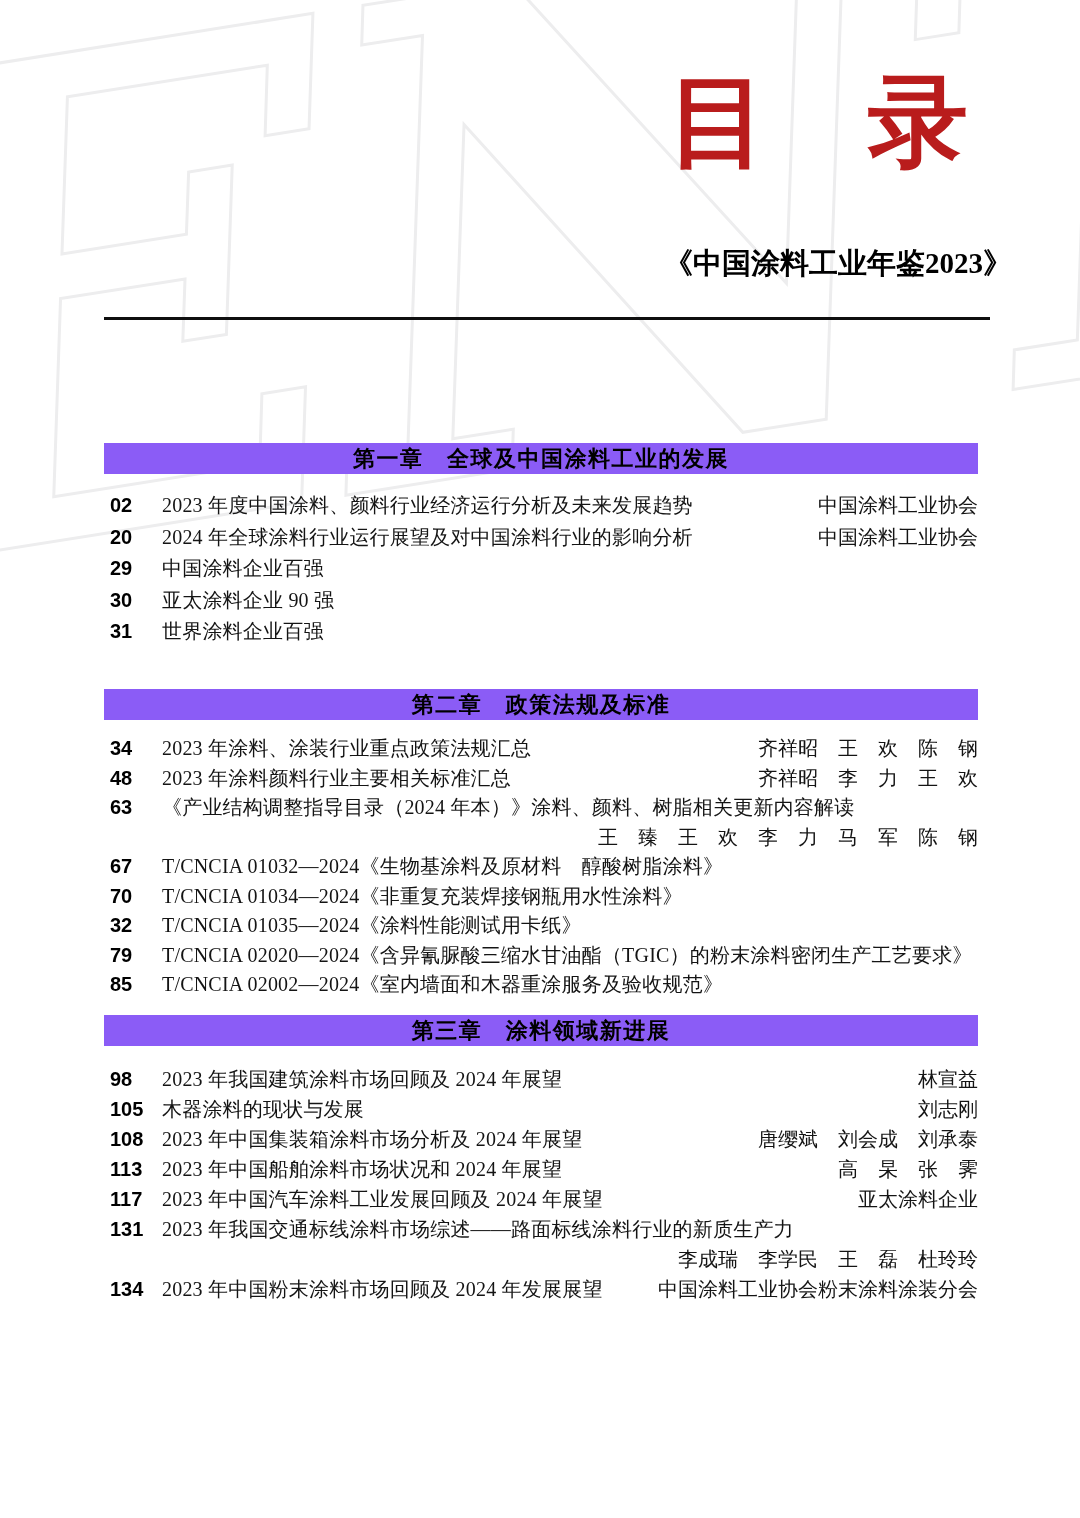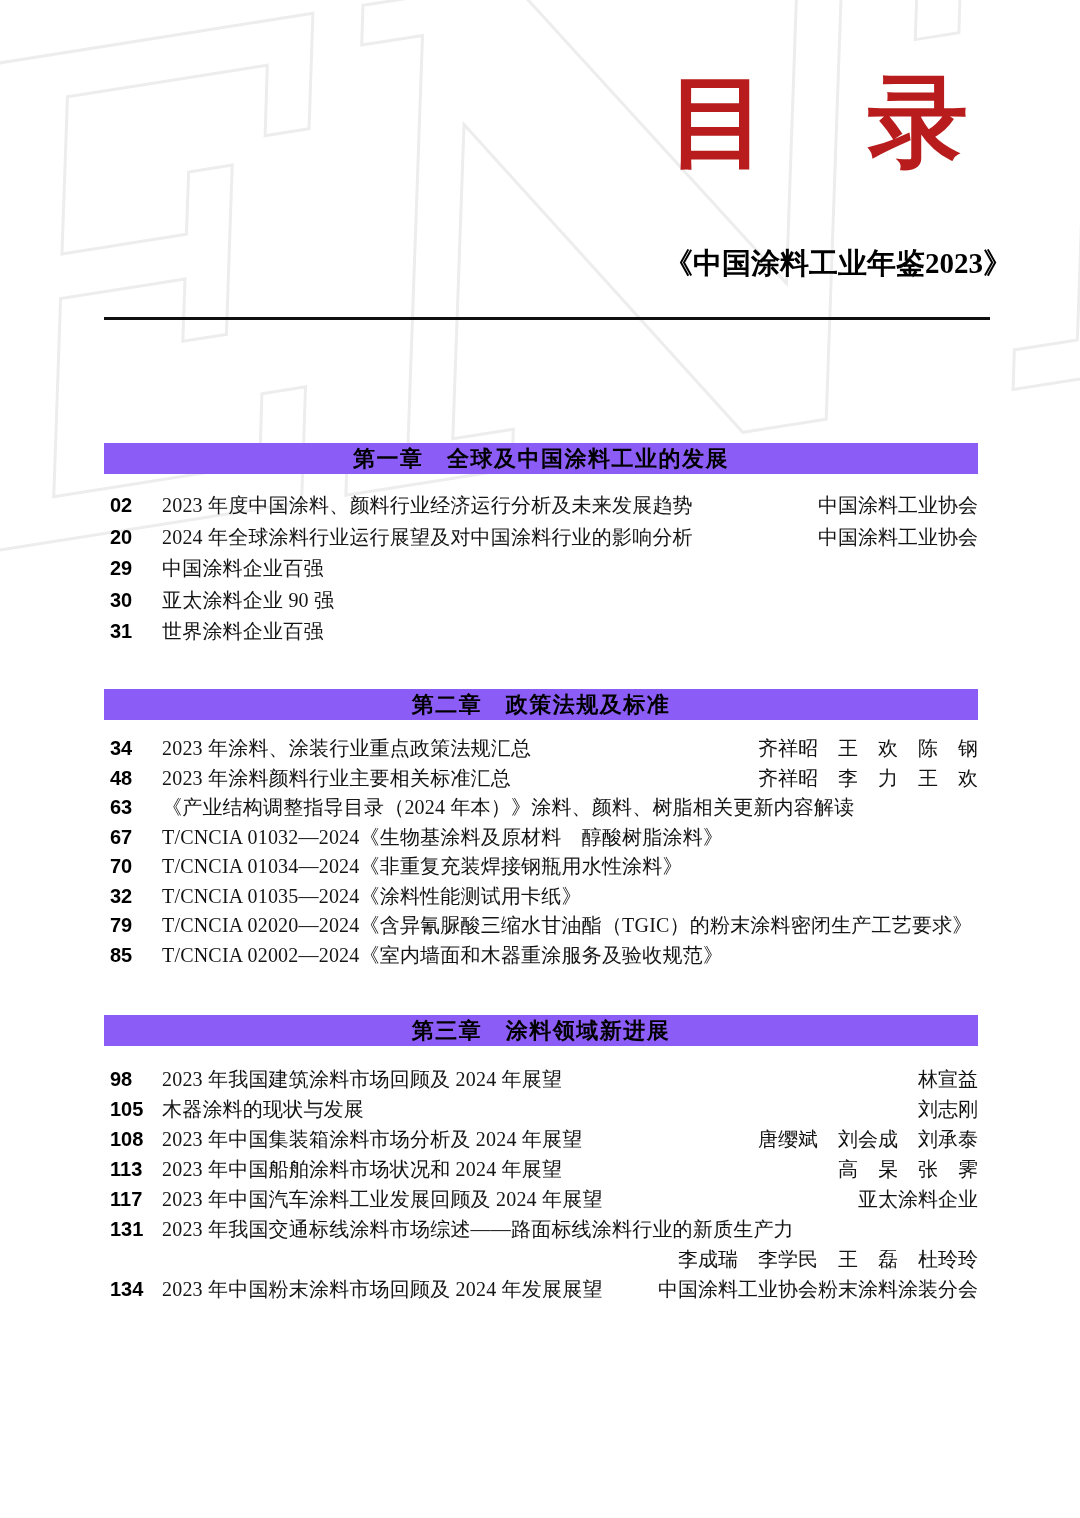--- a/index.html
+++ b/index.html
@@ -157,20 +157,23 @@
           </div>
           <div class="row">
             <span class="num">48</span>
             <span class="ttl">2023 年涂料颜料行业主要相关标准汇总</span>
             <span class="auth">齐祥昭　李　力　王　欢</span>
           </div>
           <div class="row">
             <span class="num">63</span>
             <span class="ttl">《产业结构调整指导目录（2024 年本）》涂料、颜料、树脂相关更新内容解读</span>
           </div>
+          <div class="row authors-row">
+            <span class="auth">王　臻　王　欢　李　力　马　军　陈　钢</span>
+          </div>
           <div class="row">
             <span class="num">67</span>
             <span class="ttl">T/CNCIA 01032—2024《生物基涂料及原材料　醇酸树脂涂料》</span>
           </div>
           <div class="row">
             <span class="num">70</span>
             <span class="ttl">T/CNCIA 01034—2024《非重复充装焊接钢瓶用水性涂料》</span>
           </div>
           <div class="row">
             <span class="num">32</span>

